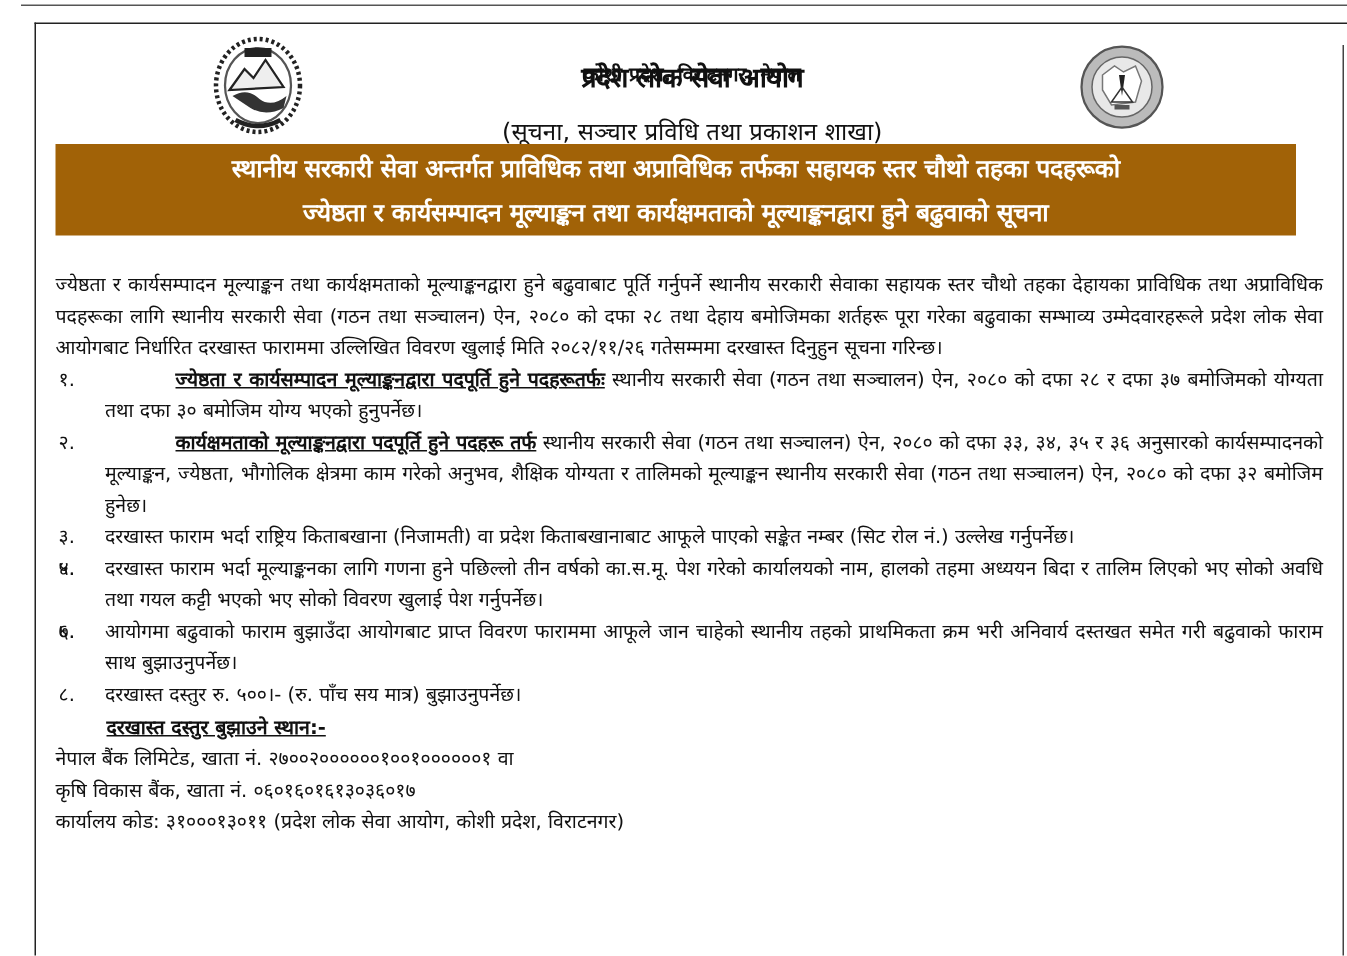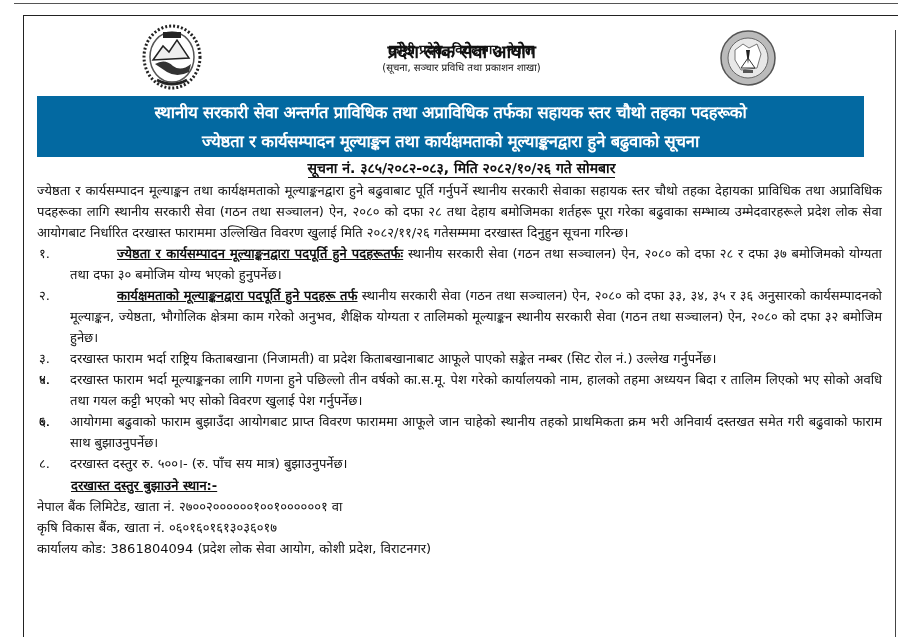--- a/index.html
+++ b/index.html
@@ -7,23 +7,23 @@
   .top-rule { position: absolute; left: 14px; right: 0; top: 3px; height: 1px; background: #555; }
   .page { position: absolute; left: 23px; top: 15px; width: 900px; height: 640px; border-left: 1px solid #222; border-top: 1px solid #222; }
   .right-rule { position: absolute; left: 895px; top: 30px; width: 1px; height: 610px; background: #444; }
 
   .header { position: absolute; left: 0; top: 0; width: 875px; height: 80px; }
   .emblem { position: absolute; top: 8px; width: 62px; height: 66px; }
   .emblem.left { left: 117px; }
   .emblem.right { left: 695px; top: 12px; width: 58px; height: 60px; }
   .org-title { position: absolute; left: 0; width: 875px; top: 7px; text-align: center; font-family: "DejaVu Sans", sans-serif; font-size: 18px; font-weight: bold; letter-spacing: -0.3px; margin-top: 16px; }
   .org-sub { position: absolute; left: 0; width: 875px; top: 24px; text-align: center; font-size: 13px; font-weight: bold; }
-  .org-branch { position: absolute; left: 0; width: 875px; top: 44px; text-align: center; font-size: 10px; }
+  .org-branch { position: absolute; left: 0; width: 875px; top: 60px; text-align: center; font-size: 16px; }
 
-  .banner { position: absolute; left: 13px; top: 80px; width: 827px; height: 61px; background: #0369a1; color: #fff; text-align: center; font-weight: bold; font-size: 16.5px; line-height: 29px; padding-top: 2px; box-sizing: border-box; letter-spacing: -0.2px; }
+  .banner { position: absolute; left: 13px; top: 80px; width: 827px; height: 61px; background: #a16207; color: #fff; text-align: center; font-weight: bold; font-size: 16.5px; line-height: 29px; padding-top: 2px; box-sizing: border-box; letter-spacing: -0.2px; }
 
   .notice-no { position: absolute; left: 0; width: 875px; top: 142px; text-align: center; font-size: 14px; font-weight: bold; }
   .notice-no span { border-bottom: 1.5px solid #111; padding-bottom: 1px; }
 
   .body { position: absolute; left: 13px; top: 164px; width: 845px; font-size: 13px; line-height: 21px; }
   .intro { text-align: justify; text-align-last: left; margin: 0; }
   .items { margin: 0; padding: 0; list-style: none; }
   .items li { position: relative; padding-left: 33px; text-align: justify; }
   .items li .num { position: absolute; left: 2px; top: 0; }
   .items li .lead { font-weight: bold; text-decoration: underline; margin-left: 47px; }
@@ -60,23 +60,20 @@
       <path d="M22 40 L29 30 L36 40 Z" fill="none" stroke="#333" stroke-width="1"></path>
       <rect x="24" y="42" width="10" height="3" fill="#555"></rect>
     </svg>
   </div>
 
   <div class="banner">
     <div>स्थानीय सरकारी सेवा अन्तर्गत प्राविधिक तथा अप्राविधिक तर्फका सहायक स्तर चौथो तहका पदहरूको</div>
     <div>ज्येष्ठता र कार्यसम्पादन मूल्याङ्कन तथा कार्यक्षमताको मूल्याङ्कनद्वारा हुने बढुवाको सूचना</div>
   </div>
 
-  <div class="notice-no">
-    <span>सूचना नं. ३८५/२०८२-०८३, मिति २०८२/१०/२६ गते सोमबार</span>
-  </div>
 
   <div class="body">
     <p class="intro">ज्येष्ठता र कार्यसम्पादन मूल्याङ्कन तथा कार्यक्षमताको मूल्याङ्कनद्वारा हुने बढुवाबाट पूर्ति गर्नुपर्ने स्थानीय सरकारी सेवाका सहायक स्तर चौथो तहका देहायका प्राविधिक तथा अप्राविधिक पदहरूका लागि स्थानीय सरकारी सेवा (गठन तथा सञ्चालन) ऐन, २०८० को दफा २८ तथा देहाय बमोजिमका शर्तहरू पूरा गरेका बढुवाका सम्भाव्य उम्मेदवारहरूले प्रदेश लोक सेवा आयोगबाट निर्धारित दरखास्त फाराममा उल्लिखित विवरण खुलाई मिति २०८२/११/२६ गतेसम्ममा दरखास्त दिनुहुन सूचना गरिन्छ।</p>
 
     <ol class="items">
       <li>
         <span class="num">१.</span>
         <span class="lead">ज्येष्ठता र कार्यसम्पादन मूल्याङ्कनद्वारा पदपूर्ति हुने पदहरूतर्फः</span><span> स्थानीय सरकारी सेवा (गठन तथा सञ्चालन) ऐन, २०८० को दफा २८ र दफा ३७ बमोजिमको योग्यता तथा दफा ३० बमोजिम योग्य भएको हुनुपर्नेछ।</span>
       </li>
       <li>
@@ -103,15 +100,15 @@
       </li>
       <li>
         <span class="num">८.</span>
         <span>दरखास्त दस्तुर रु. ५००।- (रु. पाँच सय मात्र) बुझाउनुपर्नेछ।</span>
       </li>
     </ol>
 
     <div class="pay-title">दरखास्त दस्तुर बुझाउने स्थान:-</div>
     <p class="pay-line">नेपाल बैंक लिमिटेड, खाता नं. २७००२००००००१००१००००००१ वा</p>
     <p class="pay-line">कृषि विकास बैंक, खाता नं. ०६०१६०१६१३०३६०१७</p>
-    <p class="pay-line">कार्यालय कोड: 3861804094 (प्रदेश लोक सेवा आयोग, कोशी प्रदेश, विराटनगर)</p>
+    <p class="pay-line">कार्यालय कोड: ३१०००१३०११ (प्रदेश लोक सेवा आयोग, कोशी प्रदेश, विराटनगर)</p>
   </div>
 </div>
 
 </body></html>

